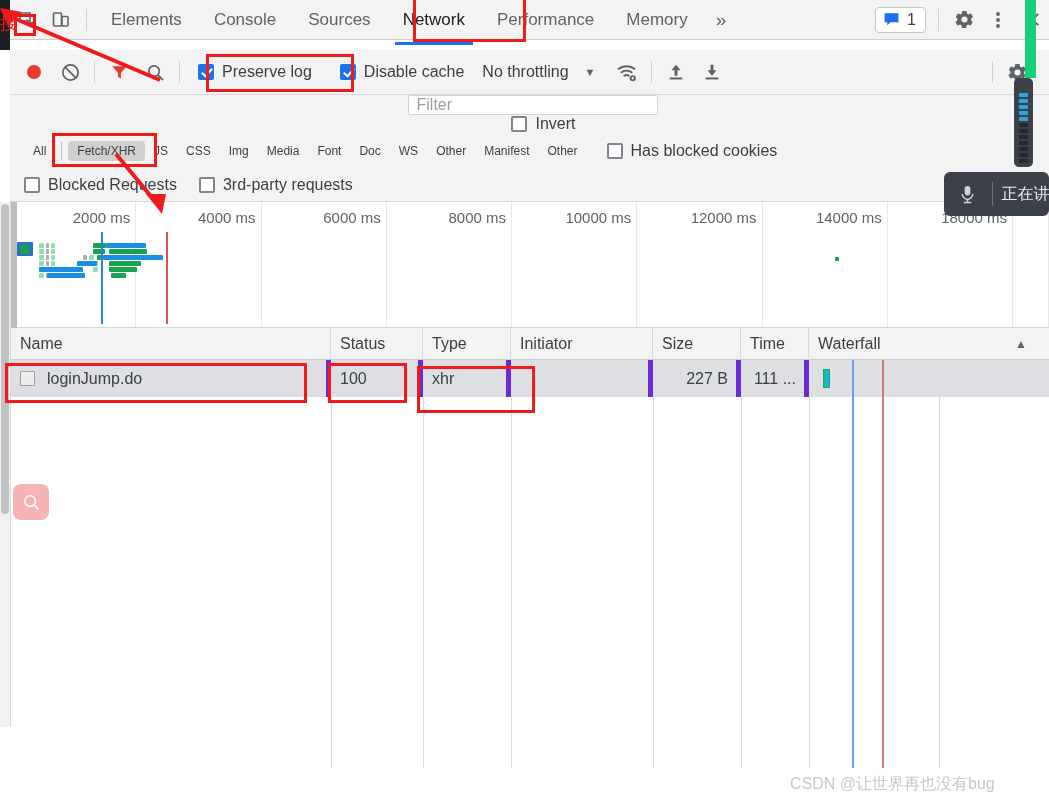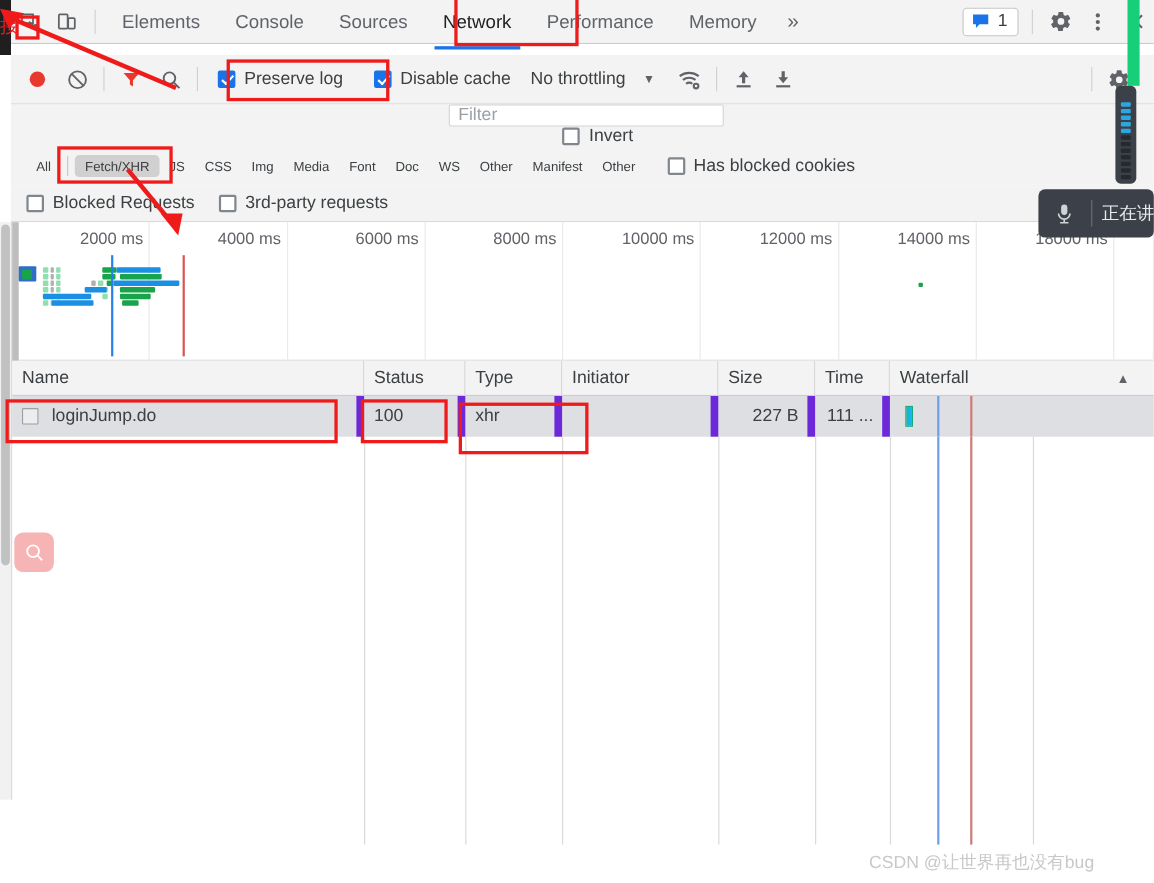--- a/index.html
+++ b/index.html
@@ -222,21 +222,21 @@
   }
 
   .trow {
     display: flex; height: 37px; align-items: center;
     background: #dddfe2; cursor: pointer;
   }
   .td {
     font-size: 16px; color: #3c4043;
     height: 37px; line-height: 37px;
     padding-left: 9px;
-    border-right: 7px solid #6d28d9;
+    border-right: 5px solid #6d28d9;
     box-sizing: border-box; overflow: hidden; white-space: nowrap;
   }
   .td.num { text-align: right; padding-right: 8px; padding-left: 0; }
   .td.c-wf { border-right: none; position: relative; padding-left: 0; }
   .row-name { display: flex; align-items: center; gap: 12px; }
   .row-cbox {
     width: 15px; height: 15px; border: 1px solid #9aa0a6;
     background: #eceded; border-radius: 1px; flex: none;
   }
 

